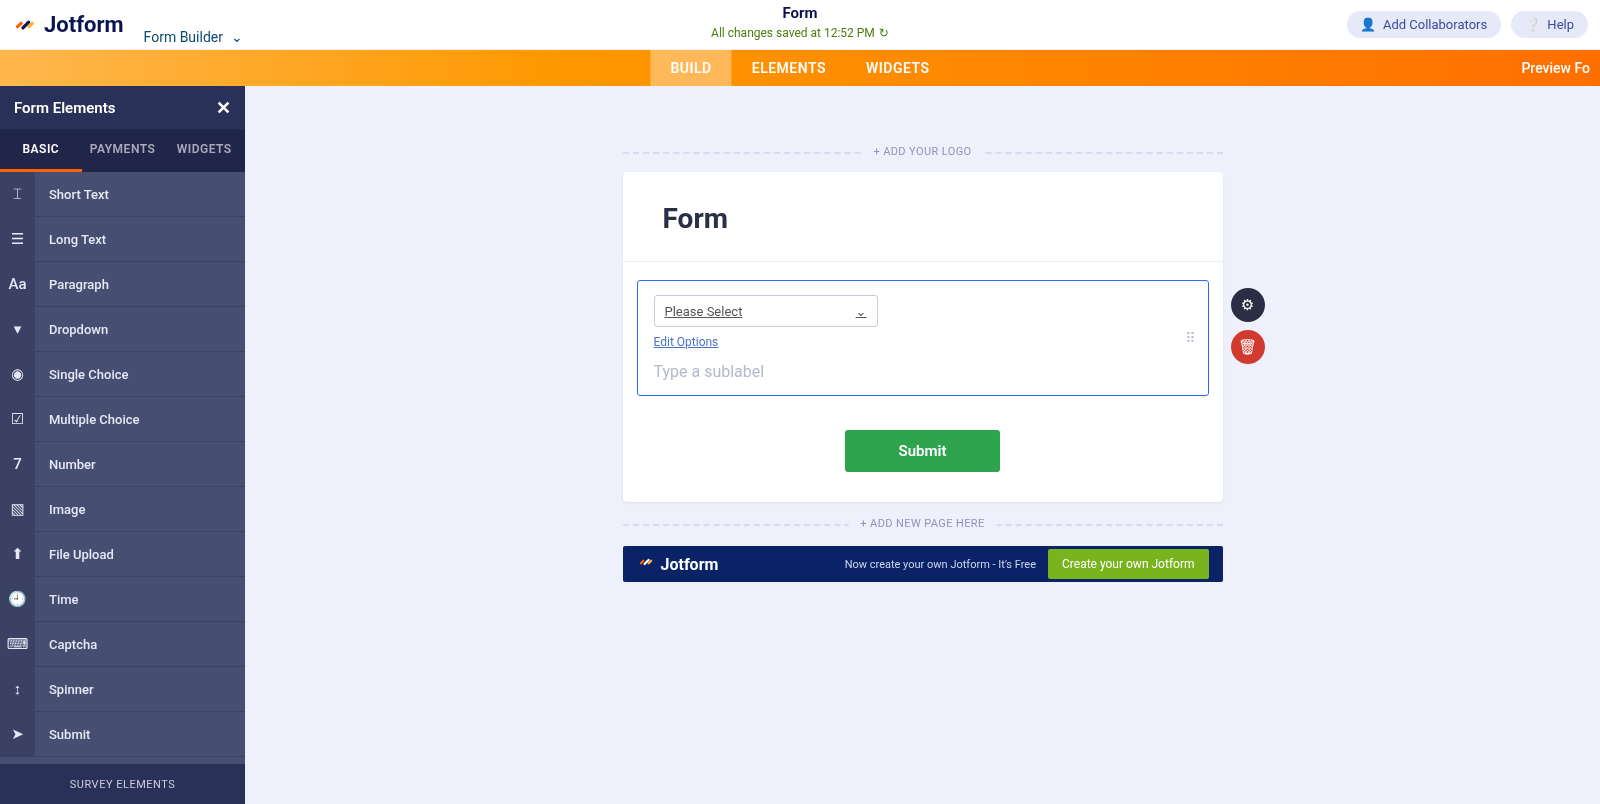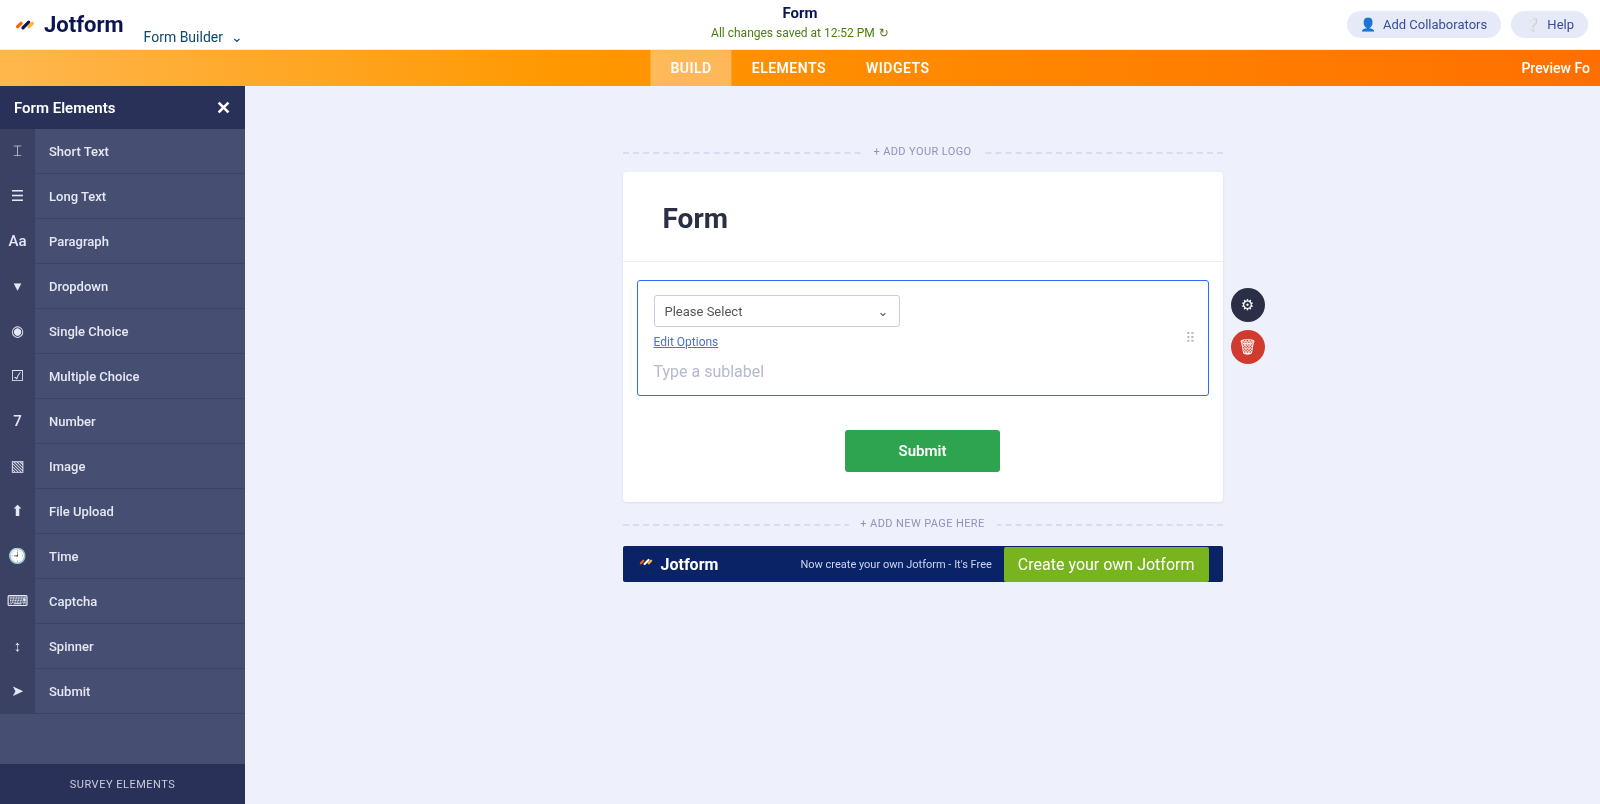--- a/index.html
+++ b/index.html
@@ -43,34 +43,34 @@
 .canvas { flex:1; overflow:auto; padding:30px 0;margin-top:28px; }
 .canvas-inner { width:600px; margin:0 auto; }
 .dashed-row { border:none; border-top:2px dashed #d8dcf0; background:transparent; position:relative; height:2px; margin:8px 0 18px; }
 .dashed-label { position:absolute; left:50%; top:-9px; transform:translateX(-50%); background:#eef0fb; padding:0 12px; font-size:11px; color:#8e94b8; letter-spacing:0.4px; cursor:pointer; }
 .form-card { background:#fff; border-radius:4px; box-shadow:0 1px 3px rgba(0,0,0,0.08); }
 .form-header { padding:30px 40px 26px; border-bottom:1px solid #eee; }
 .form-title { font-size:28px; font-weight:700; color:#2b2f45; }
 .field-wrap { padding:18px 14px 10px; position:relative; }
 .field { border:1px solid #2e69ff; border-radius:3px; padding:14px 16px 14px; position:relative; }
 .field-label { font-size:14px; color:#2b2f45; margin-bottom:10px; }
-.select-box { width:246px; height:32px; border:1px solid #c9cde2; border-radius:3px; background:#fff; display:flex; align-items:center; justify-content:space-between; padding:0 10px; font-size:13px; color:#555; cursor:pointer; }
+.select-box { width:224px; height:32px; border:1px solid #c9cde2; border-radius:3px; background:#fff; display:flex; align-items:center; justify-content:space-between; padding:0 10px; font-size:13px; color:#555; cursor:pointer;text-decoration:underline; }
 .edit-link { font-size:12px; color:#4a73c6; text-decoration:underline; margin-top:8px; cursor:pointer; display:inline-block; }
 .sublabel { font-size:16px; color:#b5b9cc; margin-top:12px; }
 .drag-handle { position:absolute; right:10px; top:50%; transform:translateY(-50%); color:#b5b9cc; font-size:14px; cursor:grab; letter-spacing:2px; line-height:6px; }
 .field-tools { position:absolute; right:-42px; top:26px; display:flex; flex-direction:column; gap:8px; }
 .tool-btn { width:34px; height:34px; border-radius:50%; display:flex; align-items:center; justify-content:center; color:#fff; font-size:15px; cursor:pointer; }
 .tool-gear { background:#2b2f45; }
 .tool-del  { background:#d13b2f; }
 .submit-row { padding:24px 0 30px; display:flex; justify-content:center; }
 .submit-btn { background:#2ea44f; color:#fff; font-size:15px; font-weight:600; border:none; padding:12px 54px; border-radius:3px; cursor:pointer; }
 .promo { margin-top:20px; background:#0a2366; color:#fff; height:36px; display:flex; align-items:center; padding:0 14px; border-radius:2px; }
 .promo-logo { font-weight:700; font-size:16px; display:flex; align-items:center; gap:6px; }
 .promo-text { margin-left:auto; font-size:11px; color:#cdd6f0; }
-.promo-btn { background:#78b41e; color:#fff; font-size:16px; padding:8px 14px; border-radius:2px; margin-left:12px; cursor:pointer; }
+.promo-btn { background:#78b41e; color:#fff; font-size:12px; padding:8px 14px; border-radius:2px; margin-left:12px; cursor:pointer; }
 
 
 .side-list::-webkit-scrollbar{width:0}
 </style>
 </head>
 <body>
 
 <div class="topbar">
   <div class="logo">
     <span class="logo-icon">
@@ -113,20 +113,25 @@
   </div>
   <div class="preview">Preview Fo</div>
 </div>
 
 <div class="main">
 
   <div class="sidebar">
     <div class="side-head">
       <span>Form Elements</span>
       <span class="side-close">✕</span>
+    </div>
+    <div class="side-tabs">
+      <div class="st active">BASIC</div>
+      <div class="st">PAYMENTS</div>
+      <div class="st">WIDGETS</div>
     </div>
     <div class="side-list" id="side-list">
         <div class="side-item">
           <div class="si-icon">⌶</div>
           <div class="si-label">Short Text</div>
         </div>
         <div class="side-item">
           <div class="si-icon">☰</div>
           <div class="si-label">Long Text</div>
         </div>

